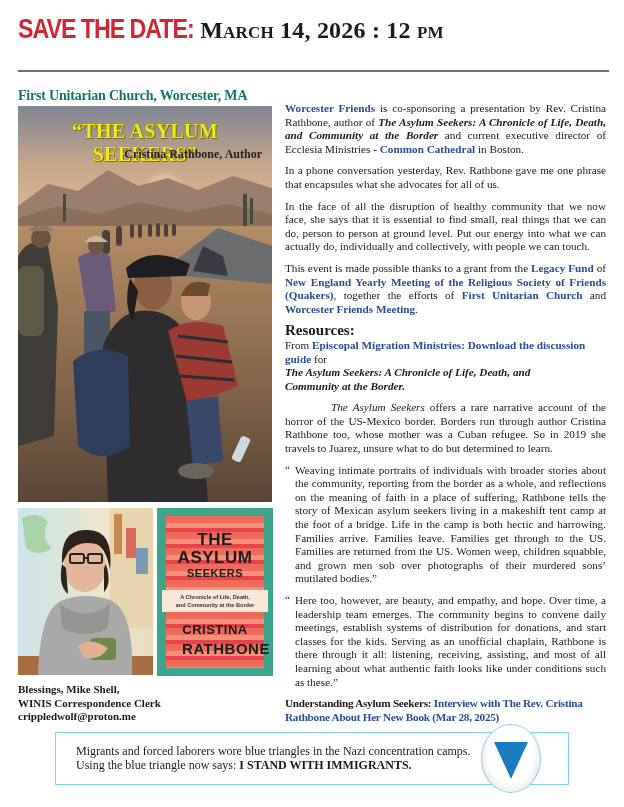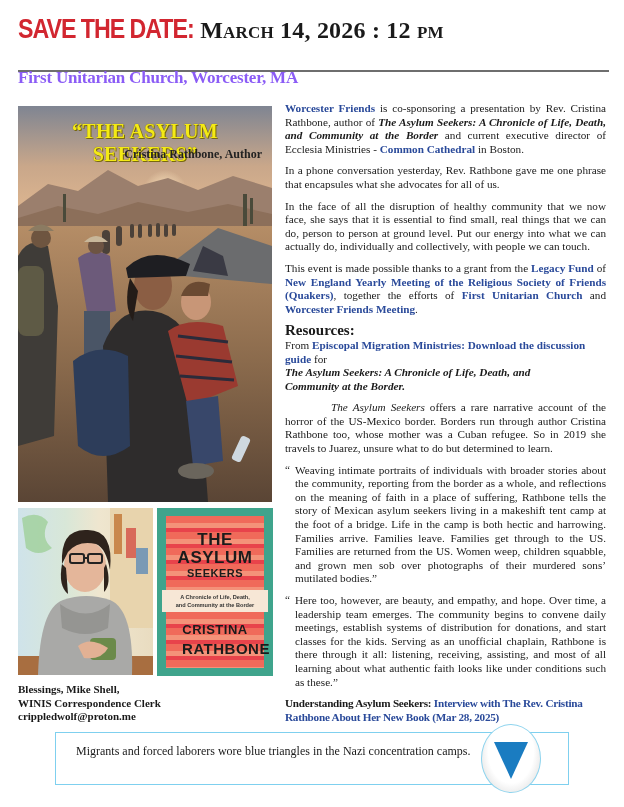--- a/index.html
+++ b/index.html
@@ -8,21 +8,21 @@
   .abs { position:absolute; }
 
   
   #hdr { left:18px; top:14px; white-space:nowrap; }
   #save { font-family:"Liberation Sans", "DejaVu Sans", sans-serif; font-weight:bold;
           font-size:27px; color:#d22630; letter-spacing:-1.2px; transform:scaleX(0.86);
           transform-origin:left center; display:inline-block; vertical-align:baseline; }
   #date { font-family:"Liberation Serif", serif; font-weight:bold; font-size:24px; color:#1a1a1a;
           font-variant:small-caps; display:inline-block; margin-left:-26px; vertical-align:baseline; letter-spacing:0.2px; }
   #rule { left:18px; top:70px; width:591px; height:2px; background:#6e6e6e; }
-  #venue { left:18px; top:68px; font-size:17px; font-weight:bold; color:#8b5cf6; letter-spacing:-0.2px; }
+  #venue { left:18px; top:88px; font-size:14px; font-weight:bold; color:#0f766e; letter-spacing:-0.2px; }
 
   
   #poster { left:18px; top:106px; width:254px; height:396px; overflow:hidden;
             background:linear-gradient(180deg,#8a8a92 0%,#b89a82 18%,#d9b28e 27%,#a98463 36%,#7d5f45 48%,#5b4533 70%,#3e3026 100%); }
   #poster-title { left:0; top:14px; width:254px; text-align:center; font-family:"Liberation Serif", serif;
                   font-weight:bold; font-size:20px; color:#f4ea15; letter-spacing:0.3px;
                   text-shadow:0 0 1px #6b5b00, 1px 1px 0 #7a6a10; }
   #poster-author { right:10px; top:41px; font-size:12px; font-weight:bold; color:#222; }
 
   
@@ -205,18 +205,19 @@
     <span class="qm">“</span><span>Here too, however, are beauty, and empathy, and hope. Over time, a leadership team emerges. The community begins to convene daily meetings, establish systems of distribution for donations, and start classes for the kids. Serving as an unofficial chaplain, Rathbone is there through it all: listening, receiving, assisting, and most of all learning about what authentic faith looks like under conditions such as these.”</span>
   </p>
   <p style="text-align:left; letter-spacing:-0.25px;">
     <b>Understanding Asylum Seekers: </b><a class="lnk">Interview with The Rev. Cristina Rathbone About Her New Book (Mar 28, 2025)</a>
   </p>
 </div>
 
 <div id="box" class="abs"></div>
 <div id="box-text" class="abs">
   <div>Migrants and forced laborers wore blue triangles in the Nazi concentration camps.</div>
+  <div><span>Using the blue triangle now says: </span><b>I STAND WITH IMMIGRANTS.</b></div>
 </div>
 <div id="tri-circle" class="abs">
   <svg width="58" height="67" viewBox="0 0 58 67" style="position:absolute;left:0;top:0">
     <polygon points="12,17 46,17 29,54" fill="#1a7cc1"></polygon>
   </svg>
 </div>
 
 </body></html>

